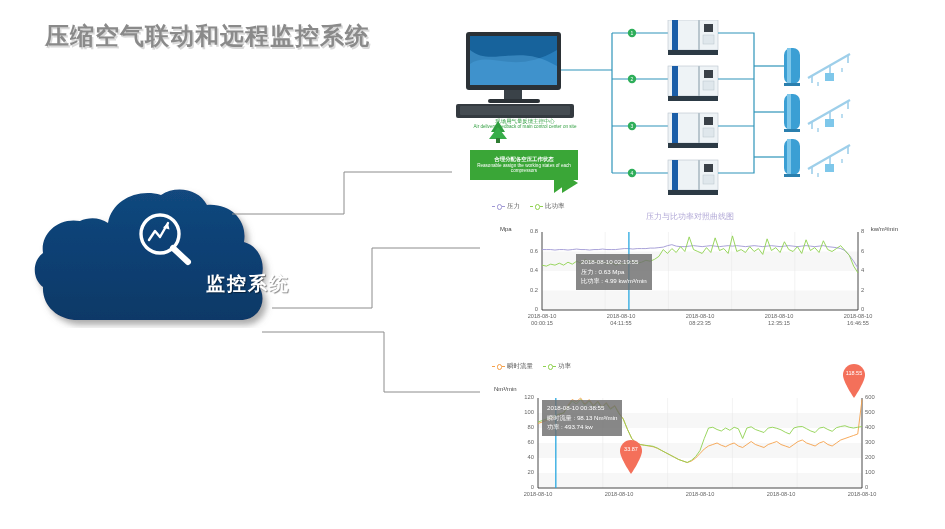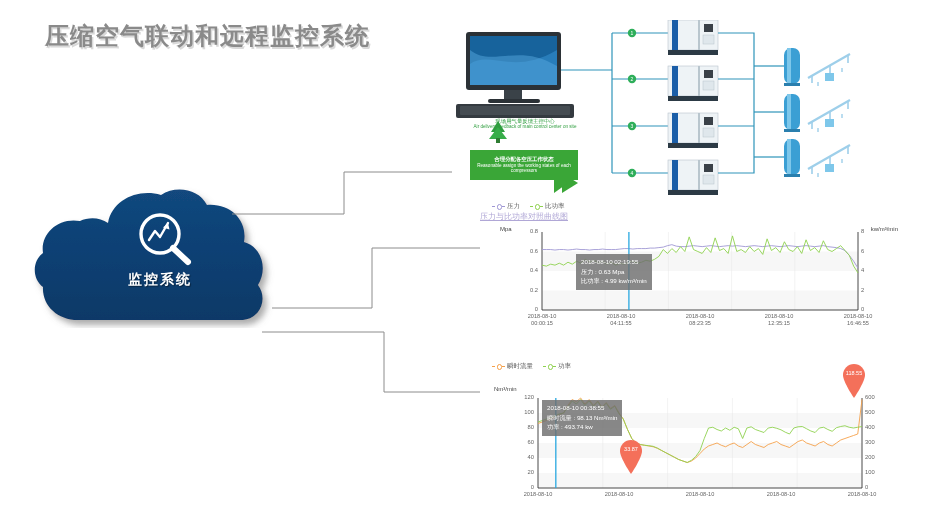--- a/index.html
+++ b/index.html
@@ -15,22 +15,22 @@
     font-size:24px;font-weight:bold;letter-spacing:1px;
     color:#8a8a8a;
     text-shadow:1.5px 1.5px 0 #d9d9d9;
     white-space:nowrap;
   }
 
   
   #cloud-group{position:absolute;left:30px;top:183px;width:260px;height:145px;}
   .cloud-svg{position:absolute;left:0;top:0;}
   #cloud-label{
-    position:absolute;left:0;right:0;top:88px;text-align:center;
-    color:#ffffff;font-size:14px;font-weight:bold;letter-spacing:2px;
+    position:absolute;left:0;right:0;top:88px;text-align:right;
+    color:#ffffff;font-size:19px;font-weight:bold;letter-spacing:2px;
     text-shadow:1px 1px 1px rgba(0,0,0,.45);
   }
   #magnifier{position:absolute;left:104px;top:27px;}
 
   
   #diagram{position:absolute;left:432px;top:20px;width:500px;height:180px;}
 
   .label-green{color:#2f9e3f;text-align:center;line-height:1.15;}
   #site-label{position:absolute;left:455px;top:118px;width:140px;font-size:4.6px;}
   #site-label .cn{font-size:5.4px;}
@@ -47,21 +47,21 @@
   #chart-1{left:480px;top:202px;width:420px;height:130px;}
   #chart-2{left:480px;top:362px;width:420px;height:150px;}
 
   .legend{position:absolute;left:12px;top:0px;font-size:6.5px;display:flex;gap:10px;align-items:center;}
   .legend-item{display:flex;align-items:center;gap:2px;white-space:nowrap;}
   .legend-mark{display:inline-block;width:13px;height:6px;position:relative;}
   .legend-mark::before{content:"";position:absolute;left:0;top:2.5px;width:13px;border-top:1px dashed currentColor;}
   .legend-mark::after{content:"";position:absolute;left:4.5px;top:0.5px;width:3.5px;height:3.5px;border:1px solid currentColor;border-radius:50%;background:#fff;}
   .legend-text{font-size:6.5px;}
 
-  .chart-title{position:absolute;left:0;right:0;top:9px;font-size:8px;text-decoration:underline;}
+  .chart-title{position:absolute;left:0;right:0;top:9px;text-align:center;font-size:8px;}
   #chart-1 .chart-title{color:#b0a7d6;}
   #chart-2 .chart-title{color:#f08a6a;}
 
   .axis-unit{position:absolute;font-size:6px;color:#444;white-space:nowrap;}
 
   .plot-svg{position:absolute;}
 
   .tooltip{
     position:absolute;background:rgba(110,110,110,.82);color:#fff;
     font-size:6.2px;line-height:1.55;padding:3px 5px 4px 5px;white-space:nowrap;

